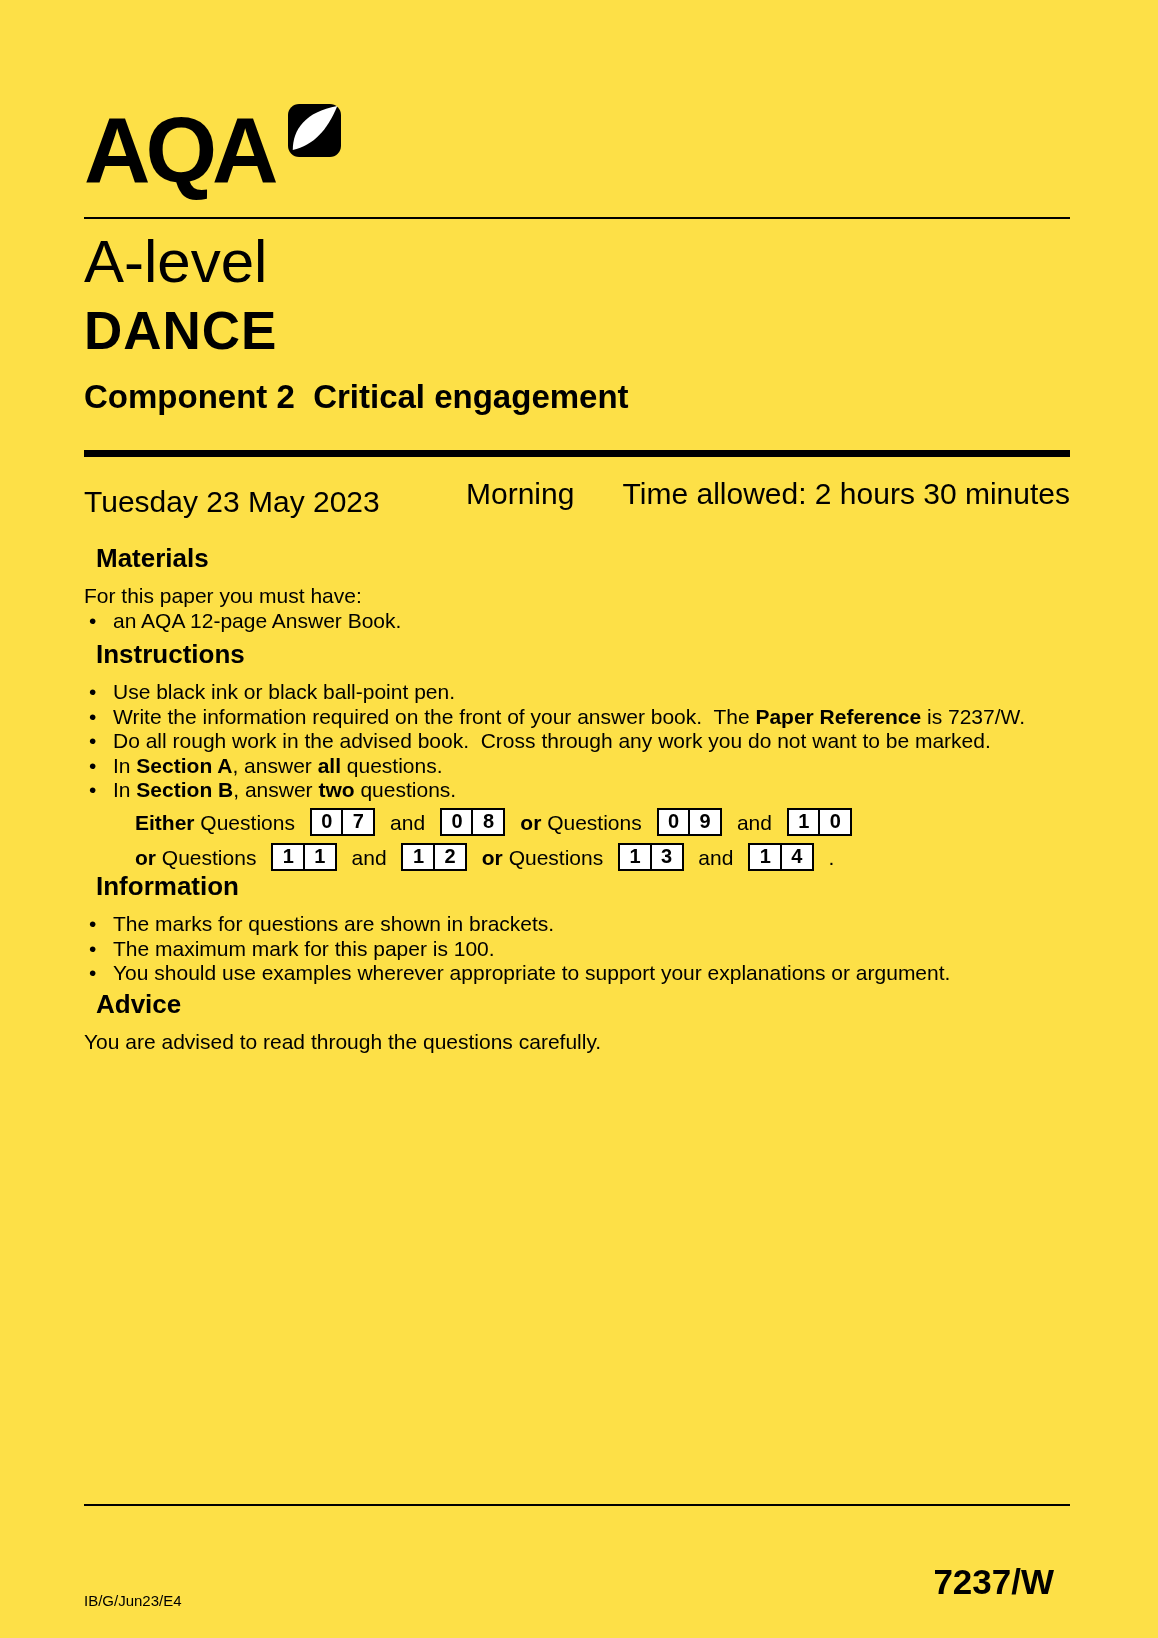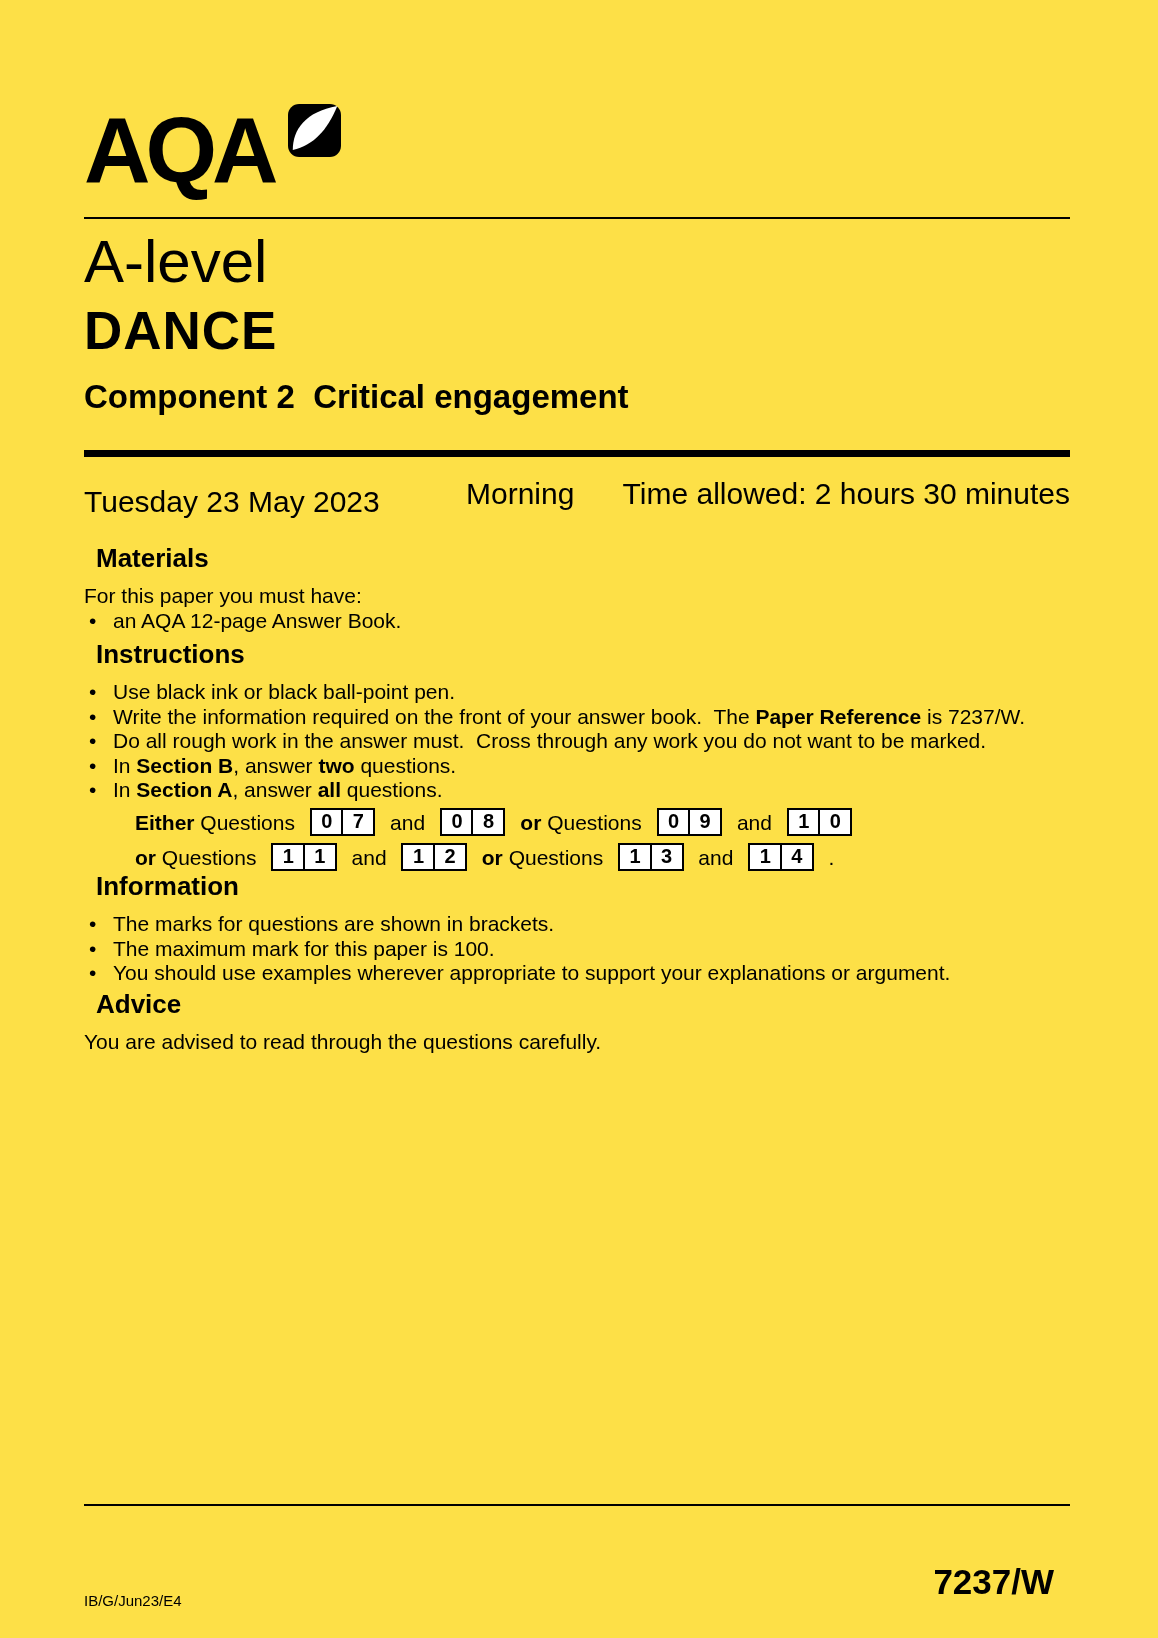--- a/index.html
+++ b/index.html
@@ -140,23 +140,23 @@
       <ul class="blist">
         <li>an AQA 12-page Answer Book.</li>
       </ul>
     </div>
 
     <div class="section sec-instructions">
       <h2>Instructions</h2>
       <ul class="blist">
         <li><span>Use black ink or black ball-point pen.</span></li>
         <li><span>Write the information required on the front of your answer book.  The </span><span class="b">Paper Reference</span><span> is 7237/W.</span></li>
-        <li><span>Do all rough work in the answer must.  Cross through any work you do not want to be marked.</span></li>
+        <li><span>Do all rough work in the advised book.  Cross through any work you do not want to be marked.</span></li>
+        <li><span>In </span><span class="b">Section A</span><span>, answer </span><span class="b">all</span><span> questions.</span></li>
         <li><span>In </span><span class="b">Section B</span><span>, answer </span><span class="b">two</span><span> questions.</span></li>
-        <li><span>In </span><span class="b">Section A</span><span>, answer </span><span class="b">all</span><span> questions.</span></li>
       </ul>
       <div class="choice-row"><span class="b">Either</span><span> Questions </span><span class="qbox"><span class="qcell">0</span><span class="qcell">7</span></span><span> and </span><span class="qbox"><span class="qcell">0</span><span class="qcell">8</span></span><span> </span><span class="b">or</span><span> Questions </span><span class="qbox"><span class="qcell">0</span><span class="qcell">9</span></span><span> and </span><span class="qbox"><span class="qcell">1</span><span class="qcell">0</span></span></div>
       <div class="choice-row"><span class="b">or</span><span> Questions </span><span class="qbox"><span class="qcell">1</span><span class="qcell">1</span></span><span> and </span><span class="qbox"><span class="qcell">1</span><span class="qcell">2</span></span><span> </span><span class="b">or</span><span> Questions </span><span class="qbox"><span class="qcell">1</span><span class="qcell">3</span></span><span> and </span><span class="qbox"><span class="qcell">1</span><span class="qcell">4</span></span><span> .</span></div>
     </div>
 
     <div class="section sec-information">
       <h2>Information</h2>
       <ul class="blist">
         <li>The marks for questions are shown in brackets.</li>
         <li>The maximum mark for this paper is 100.</li>

